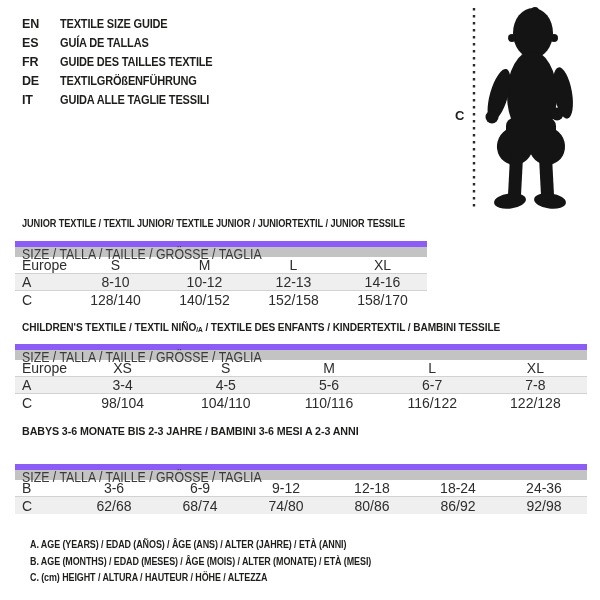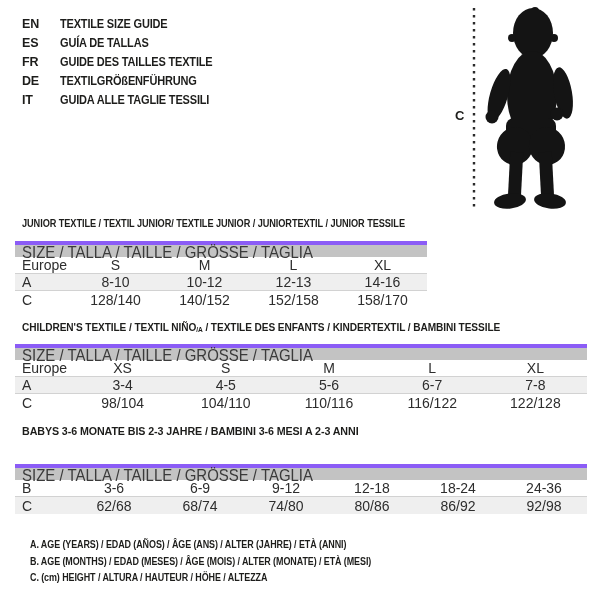--- a/index.html
+++ b/index.html
@@ -33,23 +33,23 @@
   .sx88 { transform:scaleX(0.88); }
   .sx93 { transform:scaleX(0.93); }
   .sub { font-size:7.5px; vertical-align:-1px; }
 
   
   .stable { position:absolute; left:15px; }
   .t-w1 { width:412px; }
   .t-w2 { width:572px; }
   .bar {
     background:var(--table-header-bg, #c3c3c3);
-    border-top:4px solid #8b5cf6;
+    border-top:6px solid #8b5cf6;
     height:16px; line-height:15px; padding-left:7px;
-    font-size:17px; color:#3a3a3a; white-space:nowrap;
+    font-size:14px; color:#3a3a3a; white-space:nowrap;
   }
   .trow {
     display:grid; height:17px; line-height:16px; align-items:center;
     font-size:14px; color:#2d2d2d;
     border-bottom:1px solid #d2d2d2;
   }
   .trow:last-child { border-bottom:none; }
   .trow.alt { background:var(--alt-row-bg, #efefef); }
   .cols-4 { grid-template-columns:56px repeat(4, 1fr); }
   .cols-5 { grid-template-columns:56px repeat(5, 1fr); }

